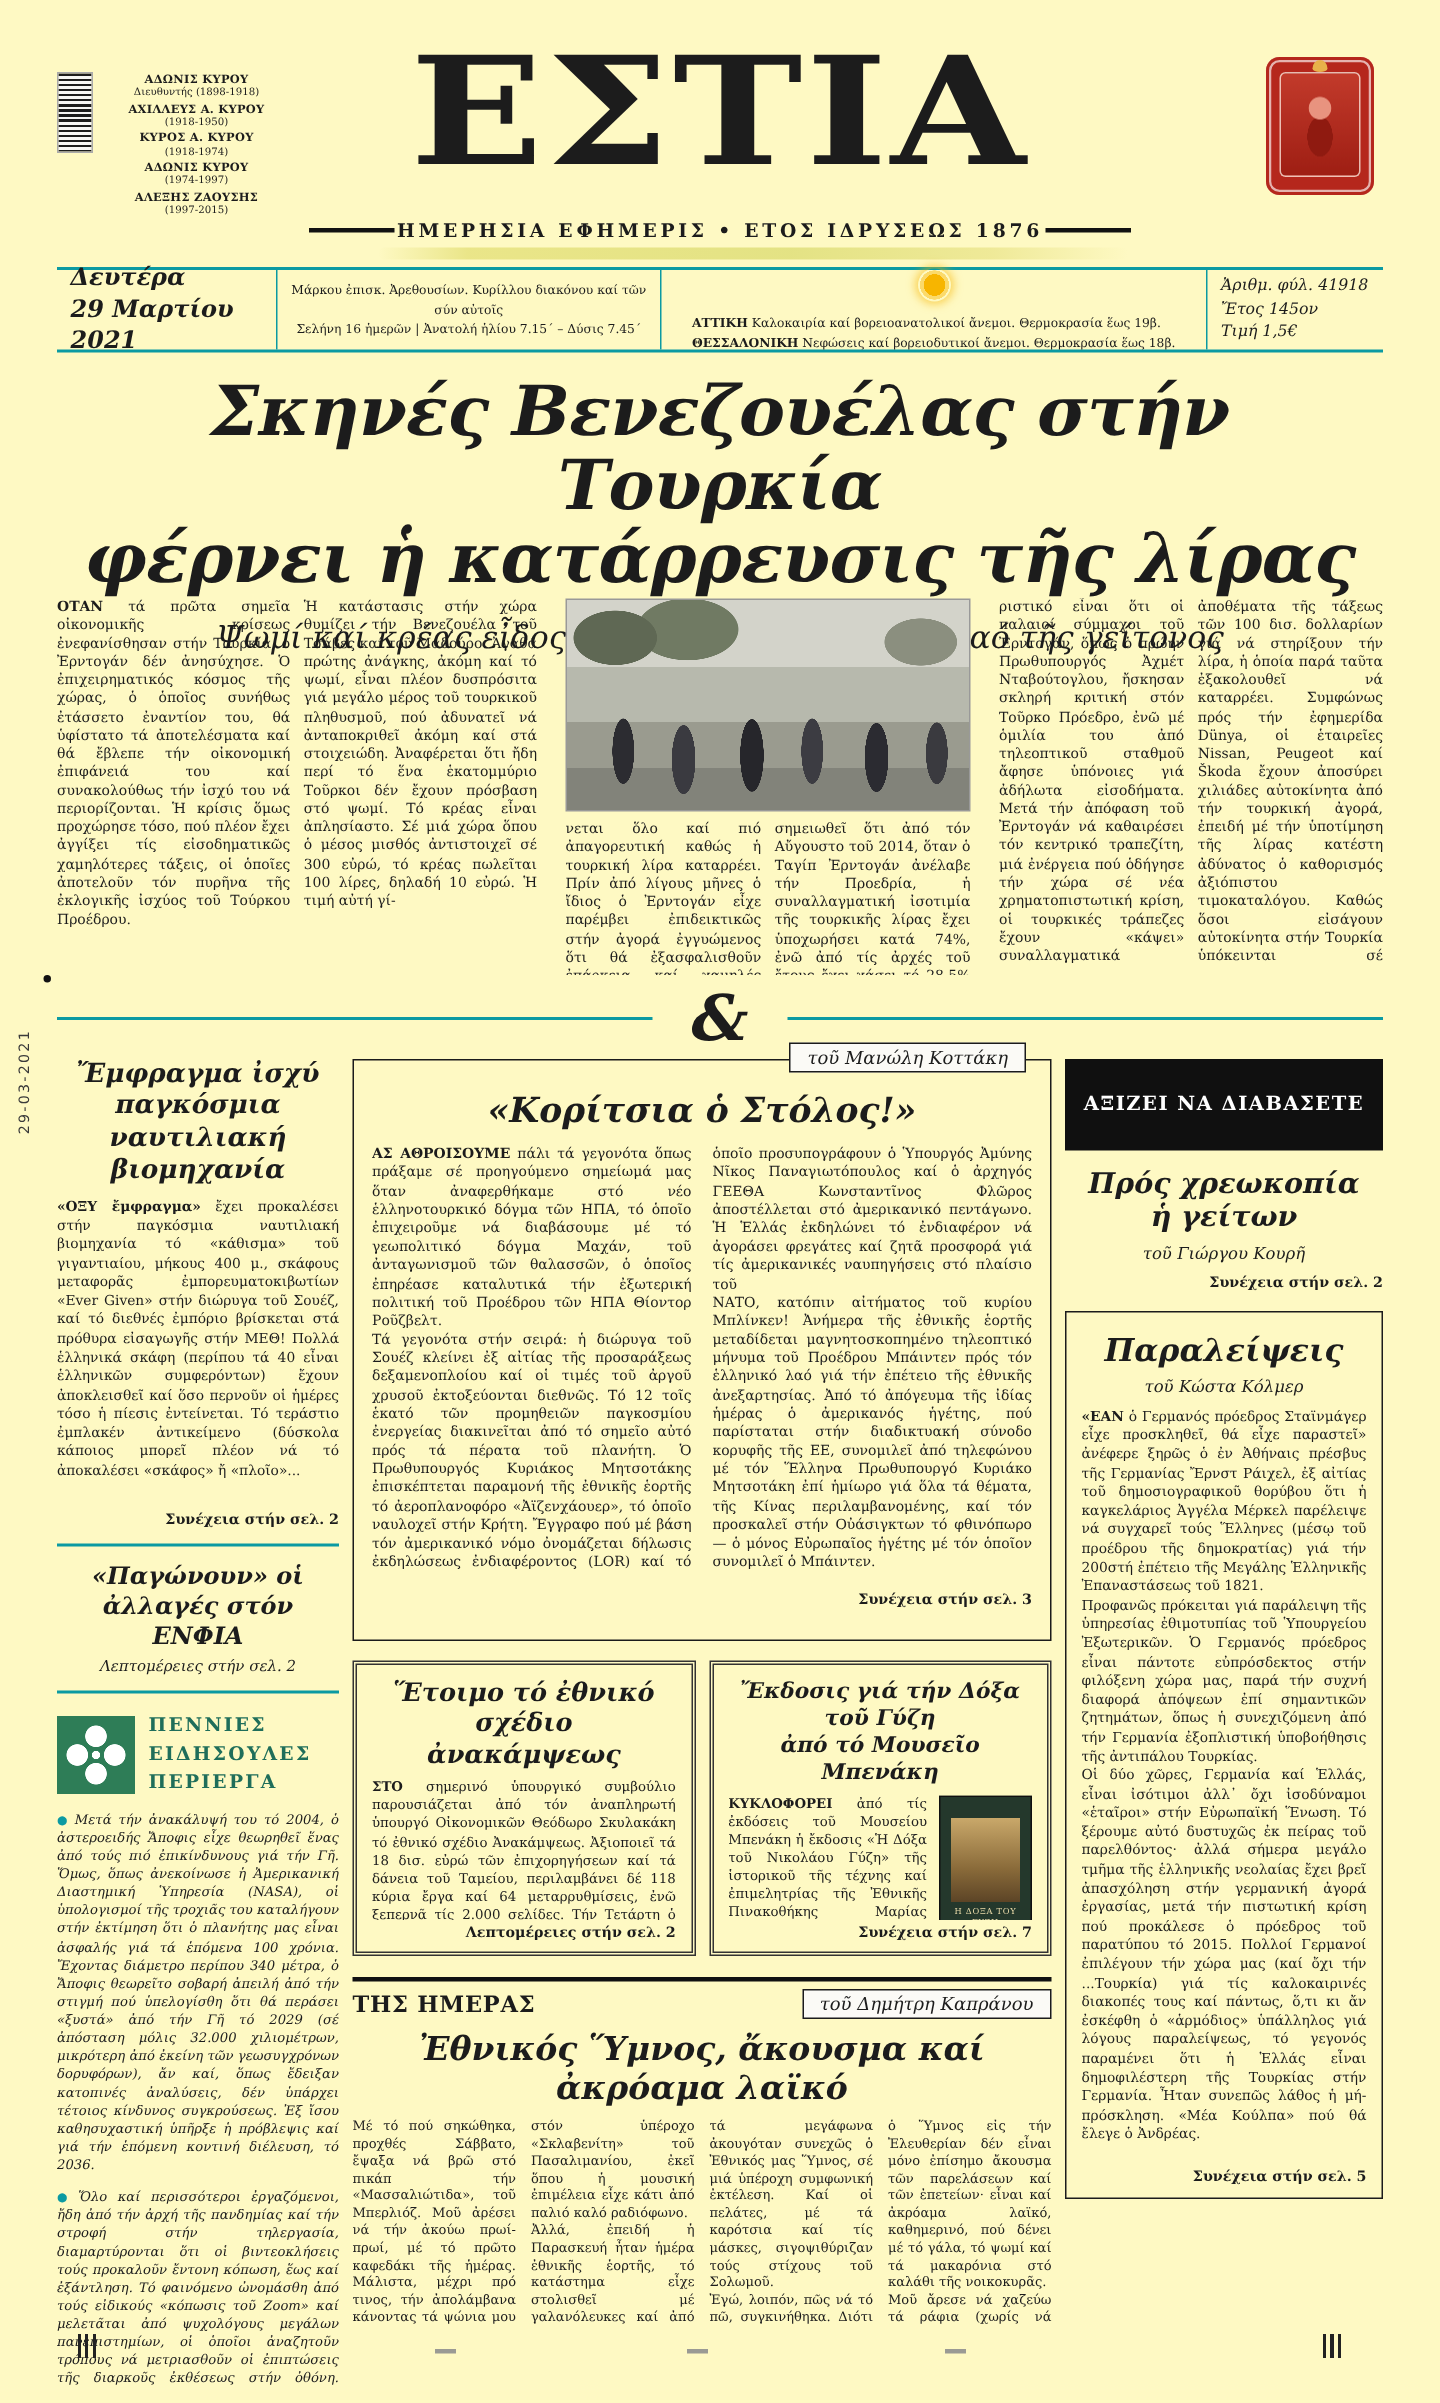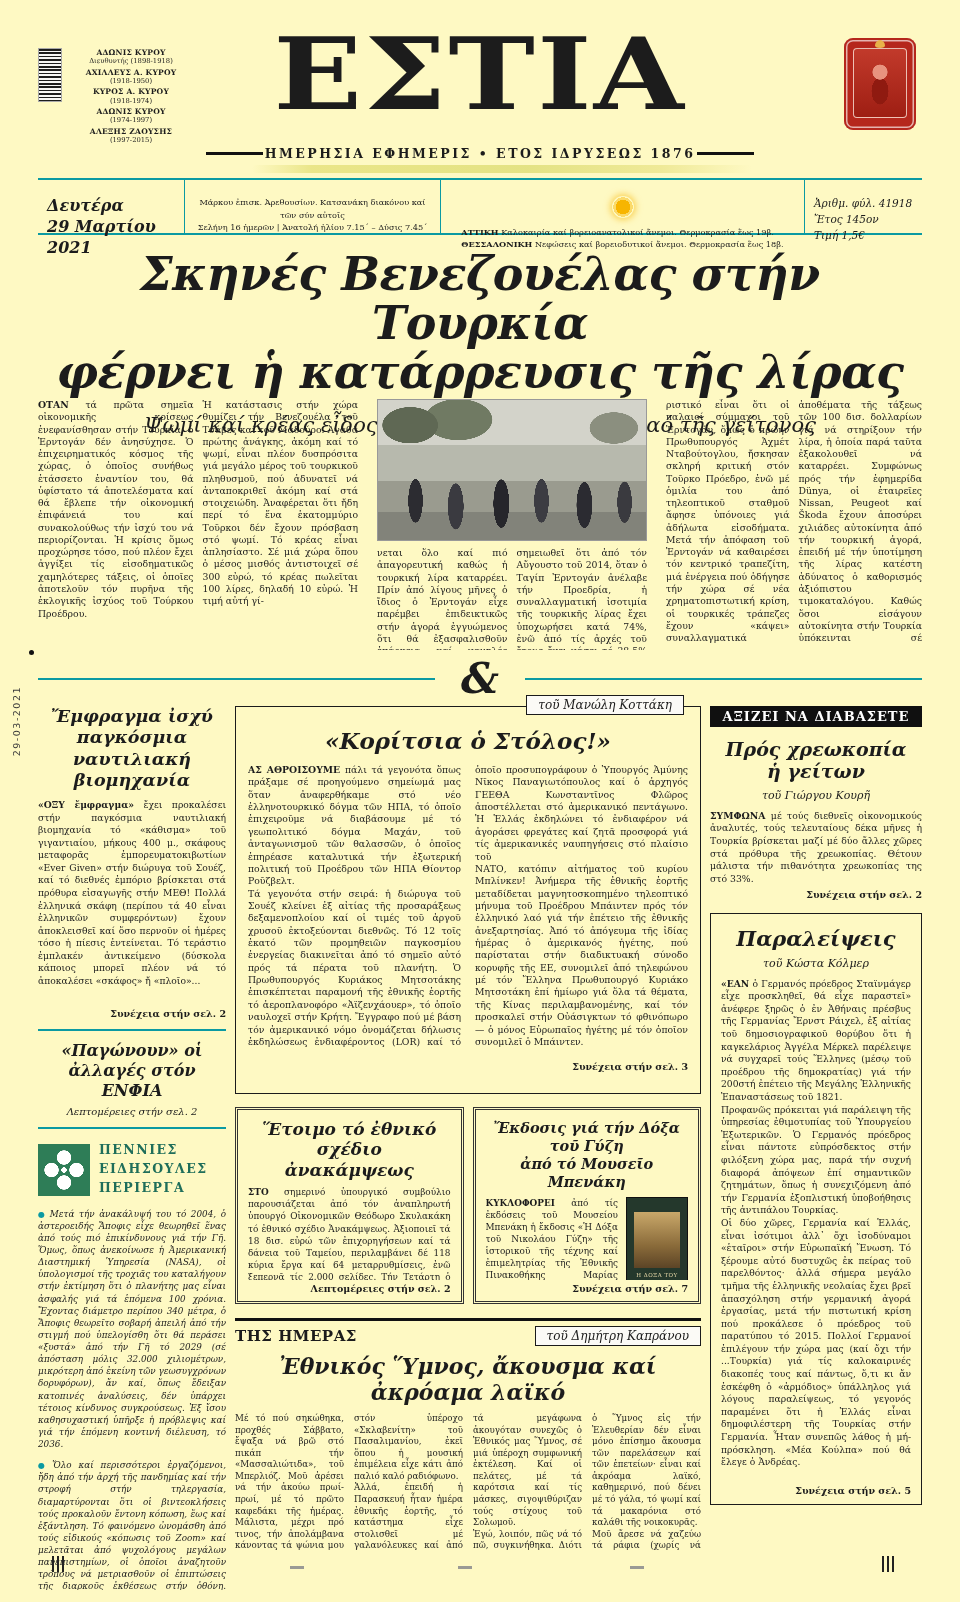--- a/index.html
+++ b/index.html
@@ -29,21 +29,21 @@
            radial-gradient(ellipse 14px 22px at 50% 62%, #8f1a10 0 60%, transparent 61%),
            linear-gradient(#c23a2b,#9e1e13);}
   .emblem .flame{position:absolute;left:50%;top:2px;width:10px;height:8px;margin-left:-5px;
           background:#e8b24a;border-radius:50% 50% 50% 50%/70% 70% 30% 30%;}
   .artifact{position:absolute;left:252px;top:165px;width:500px;height:8px;border-radius:4px;opacity:.5;
           background:linear-gradient(90deg,transparent,#d6d24e 12%,#c9cc45 55%,#e0da6d 82%,transparent);}
 
   
   .infobar{position:absolute;left:38px;right:38px;top:178px;height:57px;
            border-top:2.5px solid #0b9aa2;border-bottom:2.5px solid #0b9aa2;display:flex;}
-  .cell{padding:16px 9px;display:flex;flex-direction:column;}
+  .cell{padding:16px 9px;display:flex;flex-direction:column;justify-content:center;}
   .cell + .cell{border-left:1px solid #0b9aa2;}
   .cell-date{width:146px;font-style:italic;font-weight:bold;font-size:16px;line-height:1.3;}
   .cell-saints{width:256px;text-align:center;font-size:8.2px;line-height:1.55;}
   .cell-weather{flex:1;flex-direction:column;align-items:center;gap:8px;font-size:8.2px;line-height:1.5;}
   .sun{width:22px;height:22px;border-radius:50%;flex:0 0 auto;
        background:radial-gradient(circle,#f7b500 0 46%,#fbda6a 47% 62%,rgba(251,218,106,0) 63%);
        box-shadow:0 0 6px 2px rgba(247,181,0,.55);}
   .wx b{font-weight:bold;}
   .cell-issue{width:118px;font-style:italic;font-size:10.5px;line-height:1.5;}
 
@@ -134,21 +134,21 @@
   .daily{margin-top:14px;}
   .daily .toprule{height:3px;background:#111;margin-bottom:5px;}
   .daily-head{display:flex;align-items:center;justify-content:space-between;margin-bottom:7px;}
   .daily-sec{font-weight:bold;font-size:15px;letter-spacing:.5px;}
   .daily h2{text-align:center;font-style:italic;font-weight:bold;font-size:22px;margin:1px 0 8px;}
   .daily-body{column-count:4;column-gap:10px;font-size:8.7px;line-height:1.33;text-align:justify;
               height:146px;overflow:hidden;white-space:pre-line;}
 
   
   .banner{background:#101010;color:#fff;text-align:center;font-weight:bold;font-size:13px;
-          letter-spacing:1px;padding:3px 0;}
+          letter-spacing:1px;padding:23px 0;}
   .kouri{margin-top:11px;}
   .kouri h3{text-align:center;font-style:italic;font-weight:bold;font-size:19px;line-height:1.18;white-space:pre-line;}
   .byl{text-align:center;font-style:italic;font-size:11px;margin:6px 0 8px;}
   .kouri .small-body{font-size:9.3px;}
   .kolmer{margin-top:13px;border:1.5px solid #1b1b1b;padding:12px 10px 8px;height:592px;
           display:flex;flex-direction:column;overflow:hidden;}
   .kolmer h3{text-align:center;font-style:italic;font-weight:bold;font-size:21px;}
   .kolmer .small-body{flex:1;overflow:hidden;font-size:9.2px;line-height:1.37;}
 
   
@@ -203,21 +203,21 @@
     </div>
   </header>
   <div class="artifact"></div>
 
   <div class="infobar">
     <div class="cell cell-date">
       <div>Δευτέρα</div>
       <div>29 Μαρτίου 2021</div>
     </div>
     <div class="cell cell-saints">
-      <div>Μάρκου ἐπισκ. Ἀρεθουσίων. Κατσανάκη διακόνου καί τῶν σύν αὐτοῖς</div>
+      <div>Μάρκου ἐπισκ. Ἀρεθουσίων. Κυρίλλου διακόνου καί τῶν σύν αὐτοῖς</div>
       <div>Σελήνη 16 ἡμερῶν | Ἀνατολή ἡλίου 7.15΄ – Δύσις 7.45΄</div>
     </div>
     <div class="cell cell-weather">
       <div class="sun"></div>
       <div class="wx">
         <div><b>ΑΤΤΙΚΗ</b><span> Καλοκαιρία καί βορειοανατολικοί ἄνεμοι. Θερμοκρασία ἕως 19β.</span></div>
         <div><b>ΘΕΣΣΑΛΟΝΙΚΗ</b><span> Νεφώσεις καί βορειοδυτικοί ἄνεμοι. Θερμοκρασία ἕως 18β.</span></div>
       </div>
     </div>
     <div class="cell cell-issue">
@@ -324,21 +324,20 @@
 Μοῦ ἄρεσε νά χαζεύω τά ράφια (χωρίς νά πολυκοιτάζω τίς τιμές, καθ᾽ ὅτι ἡμέρα γιορτῆς) καί νά σκέφτομαι πόσο ἀβίαστα μπορεῖ, ἐπί τέλους, νά συνυπάρχει τό ἐθνικό μέ τό καθημερινό. (σχόλιο ἀπαγορευμένο)</span>  </div>
       </article>
     </div>
 
     <div class="rail-right">
       <div class="banner">ΑΞΙΖΕΙ ΝΑ ΔΙΑΒΑΣΕΤΕ</div>
       <article class="kouri">
         <h3>Πρός χρεωκοπία
 ἡ γείτων</h3>
         <div class="byl">τοῦ Γιώργου Κουρῆ</div>
-        <div class="small-body"><b class="lead-word">ΣΥΜΦΩΝΑ</b><span> μέ τούς διεθνεῖς οἰκονομικούς ἀναλυτές, τούς τελευταίους δέκα μῆνες ἡ Τουρκία βρίσκεται μαζί μέ δύο ἄλλες χῶρες στά πρόθυρα τῆς χρεωκοπίας. Θέτουν μάλιστα τήν πιθανότητα χρεωκοπίας της στό 33%.</span></div>
         <div class="more">Συνέχεια στήν σελ. 2</div>
       </article>
       <article class="kolmer">
         <h3>Παραλείψεις</h3>
         <div class="byl">τοῦ Κώστα Κόλμερ</div>
         <div class="small-body"><b class="lead-word">«ΕΑΝ</b><span> ὁ Γερμανός πρόεδρος Σταϊνμάγερ εἶχε προσκληθεῖ, θά εἶχε παραστεῖ» ἀνέφερε ξηρῶς ὁ ἐν Ἀθήναις πρέσβυς τῆς Γερμανίας Ἔρνστ Ράιχελ, ἐξ αἰτίας τοῦ δημοσιογραφικοῦ θορύβου ὅτι ἡ καγκελάριος Ἀγγέλα Μέρκελ παρέλειψε νά συγχαρεῖ τούς Ἕλληνες (μέσῳ τοῦ προέδρου τῆς δημοκρατίας) γιά τήν 200στή ἐπέτειο τῆς Μεγάλης Ἑλληνικῆς Ἐπαναστάσεως τοῦ 1821.
 Προφανῶς πρόκειται γιά παράλειψη τῆς ὑπηρεσίας ἐθιμοτυπίας τοῦ Ὑπουργείου Ἐξωτερικῶν. Ὁ Γερμανός πρόεδρος εἶναι πάντοτε εὐπρόσδεκτος στήν φιλόξενη χώρα μας, παρά τήν συχνή διαφορά ἀπόψεων ἐπί σημαντικῶν ζητημάτων, ὅπως ἡ συνεχιζόμενη ἀπό τήν Γερμανία ἐξοπλιστική ὑποβοήθησις τῆς ἀντιπάλου Τουρκίας.
 Οἱ δύο χῶρες, Γερμανία καί Ἑλλάς, εἶναι ἰσότιμοι ἀλλ᾽ ὄχι ἰσοδύναμοι «ἑταῖροι» στήν Εὐρωπαϊκή Ἕνωση. Τό ξέρουμε αὐτό δυστυχῶς ἐκ πείρας τοῦ παρελθόντος· ἀλλά σήμερα μεγάλο τμῆμα τῆς ἑλληνικῆς νεολαίας ἔχει βρεῖ ἀπασχόληση στήν γερμανική ἀγορά ἐργασίας, μετά τήν πιστωτική κρίση πού προκάλεσε ὁ πρόεδρος τοῦ παρατύπου τό 2015. Πολλοί Γερμανοί ἐπιλέγουν τήν χώρα μας (καί ὄχι τήν ...Τουρκία) γιά τίς καλοκαιρινές διακοπές τους καί πάντως, ὅ,τι κι ἄν ἐσκέφθη ὁ «ἁρμόδιος» ὑπάλληλος γιά λόγους παραλείψεως, τό γεγονός παραμένει ὅτι ἡ Ἑλλάς εἶναι δημοφιλέστερη τῆς Τουρκίας στήν Γερμανία. Ἦταν συνεπῶς λάθος ἡ μή-πρόσκληση. «Μέα Κούλπα» πού θά ἔλεγε ὁ Ἀνδρέας.</span></div>
         <div class="more">Συνέχεια στήν σελ. 5</div>
       </article>

